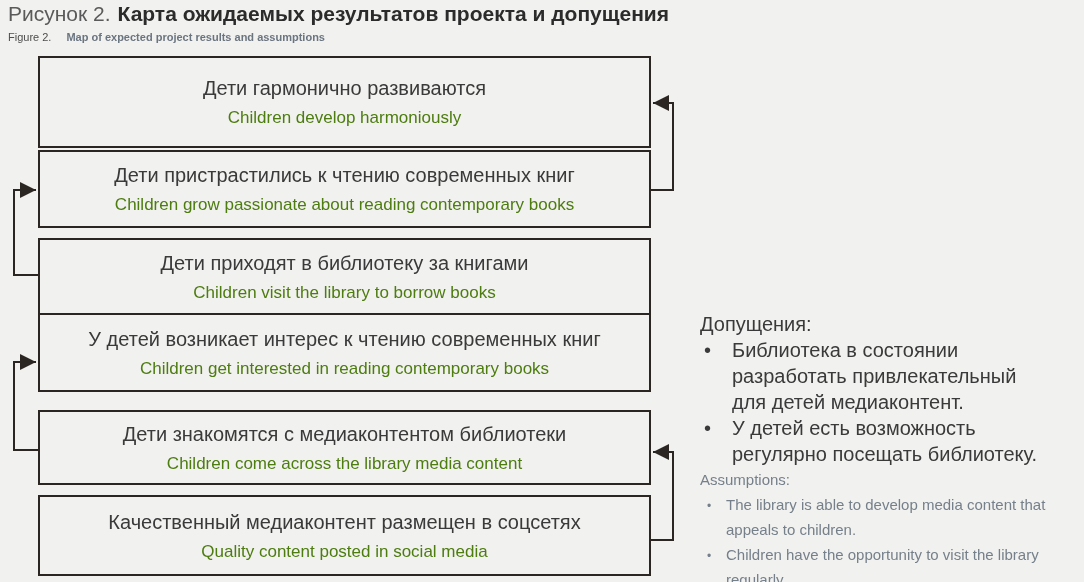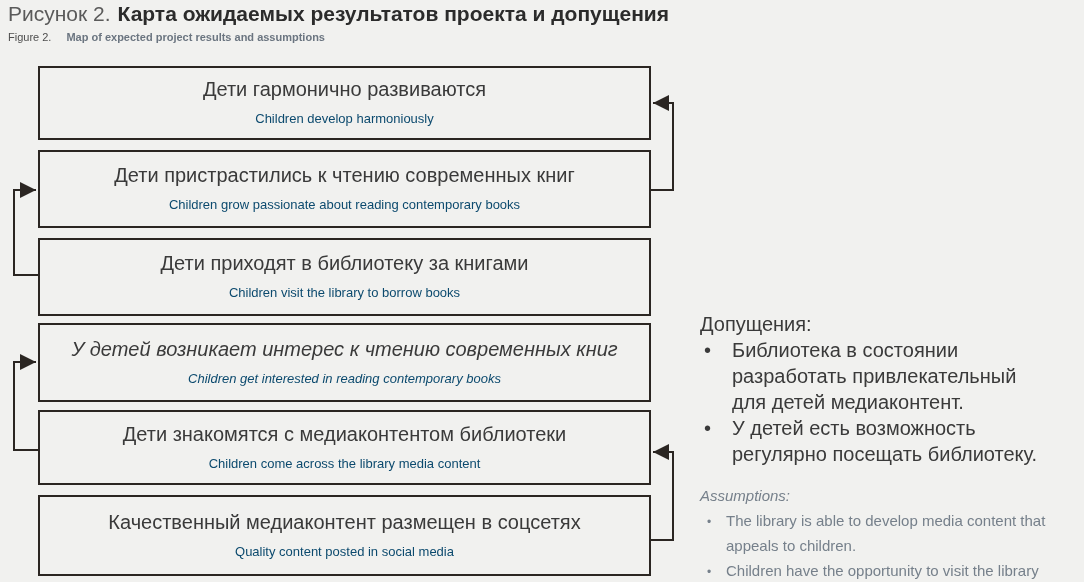--- a/index.html
+++ b/index.html
@@ -17,32 +17,32 @@
   .title-en .pfx { color:#4e4e4e; margin-right:15px; }
   .title-en .bld { color:#6b7580; font-weight:bold; }
   
   .box {
     position:absolute; left:38px; width:613px; box-sizing:border-box;
     background:#f1f1ef; border:2px solid #2b2622;
     display:flex; flex-direction:column; align-items:center; justify-content:center;
     text-align:center;
   }
   .box-ru { font-size:20px; line-height:24px; color:#3a3a3a; }
-  .box-en { font-size:13px; line-height:20px; color:#0c4a6e; margin-top:8px; }
+  .box-en { font-size:17px; line-height:20px; color:#4d7c0f; margin-top:8px; }
   
   .connectors { position:absolute; left:0; top:0; pointer-events:none; }
   .connectors path.link { fill:none; stroke:#2b2622; stroke-width:2; }
   
   .assumptions { position:absolute; left:700px; top:311px; width:382px; }
   .a-ru-title { font-size:20px; line-height:26px; color:#3a3a3a; }
   .a-item-ru { display:flex; font-size:20px; line-height:26px; color:#3a3a3a; }
   .a-item-ru .mk { flex:0 0 32px; }
   .a-item-ru .mk::before { content:"•"; padding-left:4px; }
   .a-item-ru .txt { width:318px; }
-  .a-en-title { font-size:15px; line-height:24px; color:#76808b; margin-top:17px;font-style:italic; }
+  .a-en-title { font-size:15px; line-height:24px; color:#76808b; margin-top:1px; }
   .a-item-en { display:flex; font-size:15px; line-height:25px; color:#76808b; }
   .a-item-en .mk { flex:0 0 26px; }
   .a-item-en .mk::before { content:"•"; padding-left:7px; font-size:12px; }
   .a-item-en .txt { width:330px; }
 </style>
 </head>
 <body>
 
 <div class="stage">
 
@@ -60,33 +60,33 @@
       <marker id="arrow" viewBox="0 0 8 8" refX="8" refY="4" markerWidth="8" markerHeight="8" orient="auto">
         <path d="M0,0 L8,4 L0,8 Z" fill="#2b2622"></path>
       </marker>
     </defs>
     <path class="link" d="M 651 190 L 673 190 L 673 103 L 653 103" marker-end="url(#arrow)"></path>
     <path class="link" d="M 38 275 L 14 275 L 14 190 L 36 190" marker-end="url(#arrow)"></path>
     <path class="link" d="M 38 450 L 14 450 L 14 362 L 36 362" marker-end="url(#arrow)"></path>
     <path class="link" d="M 651 540 L 673 540 L 673 452 L 653 452" marker-end="url(#arrow)"></path>
   </svg>
 
-  <div class="box" style="top:66px;height:74px;">
+  <div class="box" style="top:56px;height:92px;">
     <div class="box-ru">Дети гармонично развиваются</div>
     <div class="box-en">Children develop harmoniously</div>
   </div>
   <div class="box" style="top:150px;height:78px;">
     <div class="box-ru">Дети пристрастились к чтению современных книг</div>
     <div class="box-en">Children grow passionate about reading contemporary books</div>
   </div>
   <div class="box" style="top:238px;height:78px;">
     <div class="box-ru">Дети приходят в библиотеку за книгами</div>
     <div class="box-en">Children visit the library to borrow books</div>
   </div>
-  <div class="box" style="top:323px;height:79px;font-style:italic;">
+  <div class="box" style="top:313px;height:79px;">
     <div class="box-ru">У детей возникает интерес к чтению современных книг</div>
     <div class="box-en">Children get interested in reading contemporary books</div>
   </div>
   <div class="box" style="top:410px;height:75px;">
     <div class="box-ru">Дети знакомятся с медиаконтентом библиотеки</div>
     <div class="box-en">Children come across the library media content</div>
   </div>
   <div class="box" style="top:495px;height:81px;">
     <div class="box-ru">Качественный медиаконтент размещен в соцсетях</div>
     <div class="box-en">Quality content posted in social media</div>

